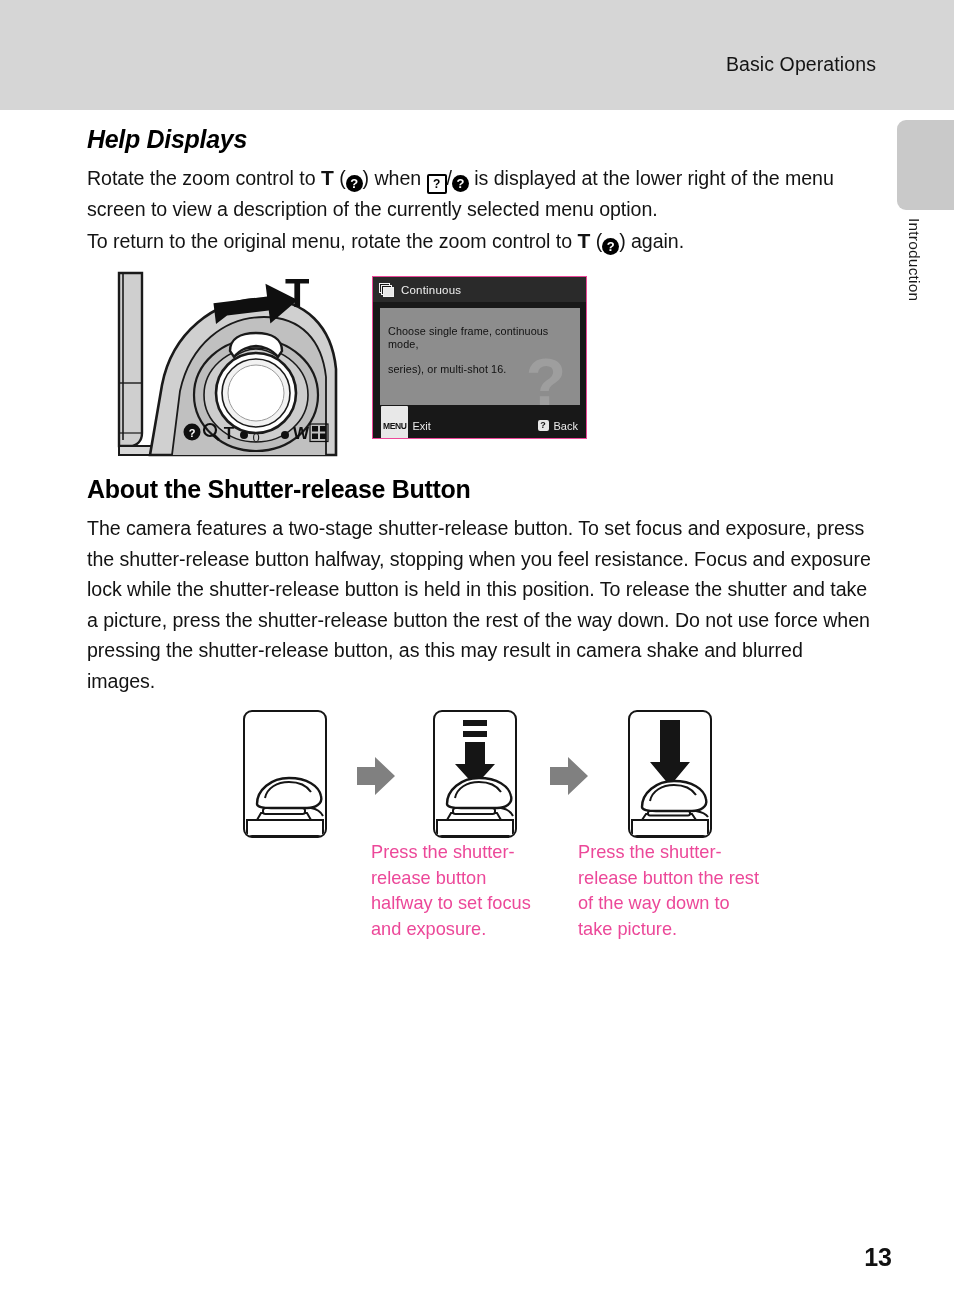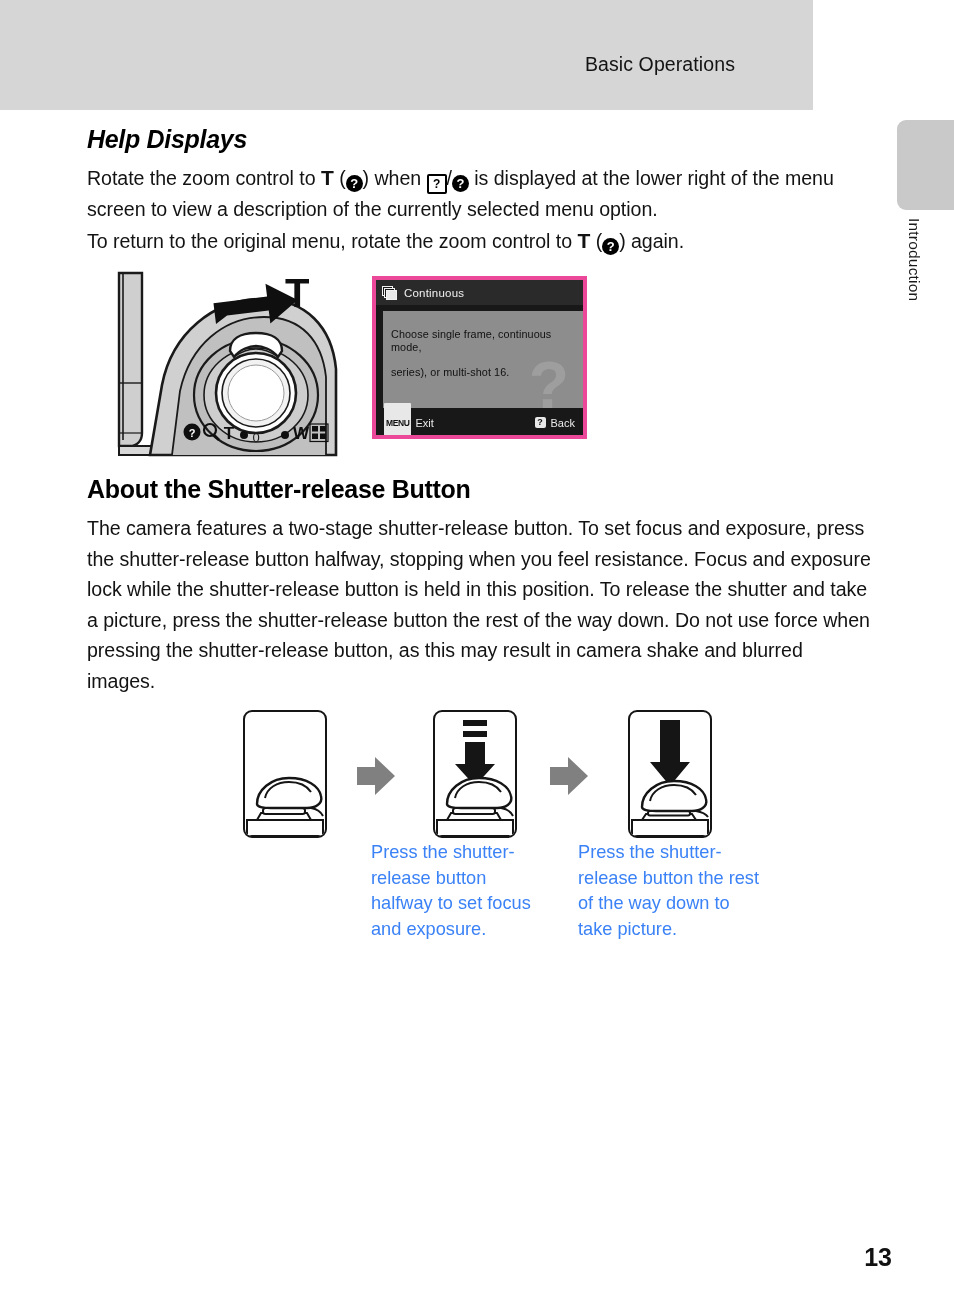--- a/index.html
+++ b/index.html
@@ -13,21 +13,21 @@
     position: relative;
     font-family: "Liberation Sans", sans-serif;
     color: #000;
     overflow: hidden;
   }
 
   
   .header-band {
     position: absolute;
     left: 0; top: 0;
-    width: 813px; height: 110px;
+    width: 954px; height: 110px;
     background: #d6d6d6;
   }
   .header-title {
     position: absolute;
     right: 78px;
     top: 64px;
     transform: translateY(-50%);
     font-size: 19.5px;
     letter-spacing: .1px;
     color: #141414;
@@ -124,21 +124,21 @@
   .camera-fig svg { display:block; }
 
   
   .lcd {
     position: absolute;
     left: 372px;
     top: 276px;
     width: 215px;
     height: 163px;
     background: #181818;
-    border: 4px solid #ec4899;
+    border: 1px solid #ec4899;
     box-sizing: border-box;
     overflow: hidden;
   }
   .lcd-titlebar {
     position: absolute;
     left: 0; top: 0;
     width: 100%; height: 25px;
     background: #2a2a2a;
     display: flex;
     align-items: center;
@@ -252,21 +252,21 @@
     position: absolute;
     width: 42px;
     height: 46px;
   }
 
   
   .caption {
     position: absolute;
     font-size: 18.2px;
     line-height: 25.5px;
-    color: #3b82f6;
+    color: #ec4899;
   }
 
   
   .page-number {
     position: absolute;
     right: 62px;
     bottom: 42px;
     font-size: 25px;
     font-weight: bold;
     color: #111;

